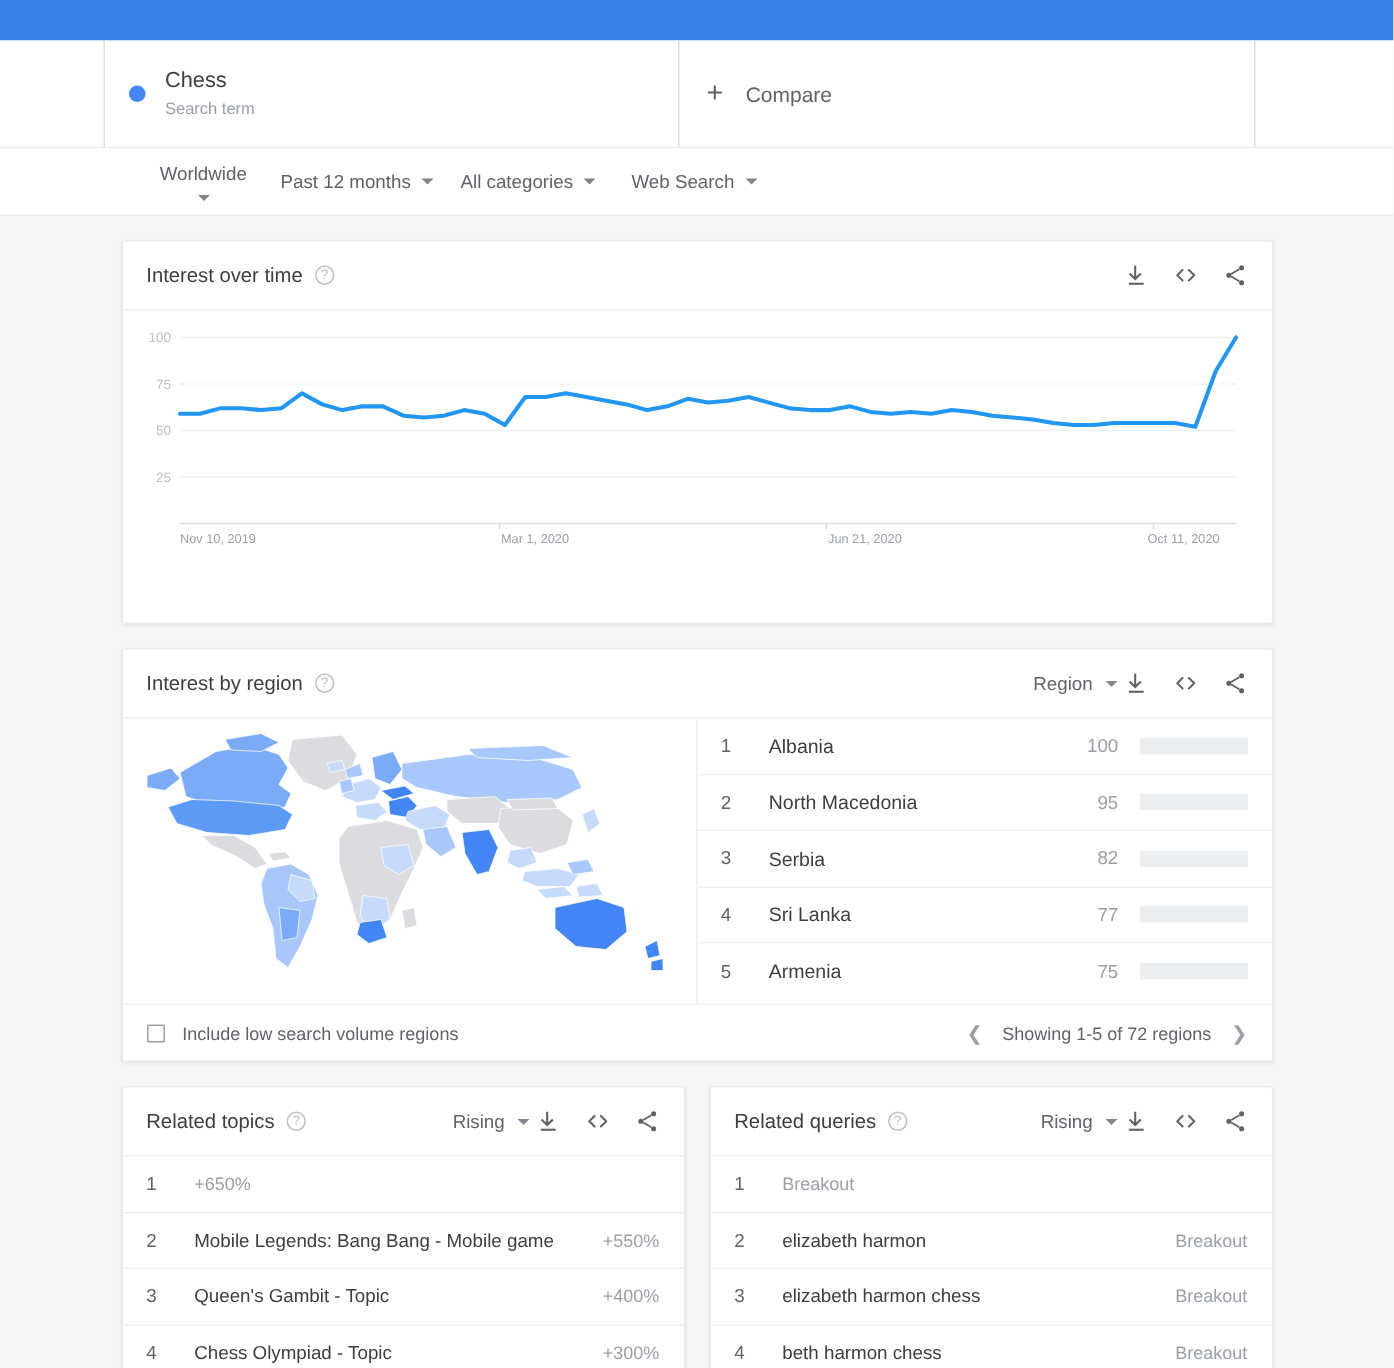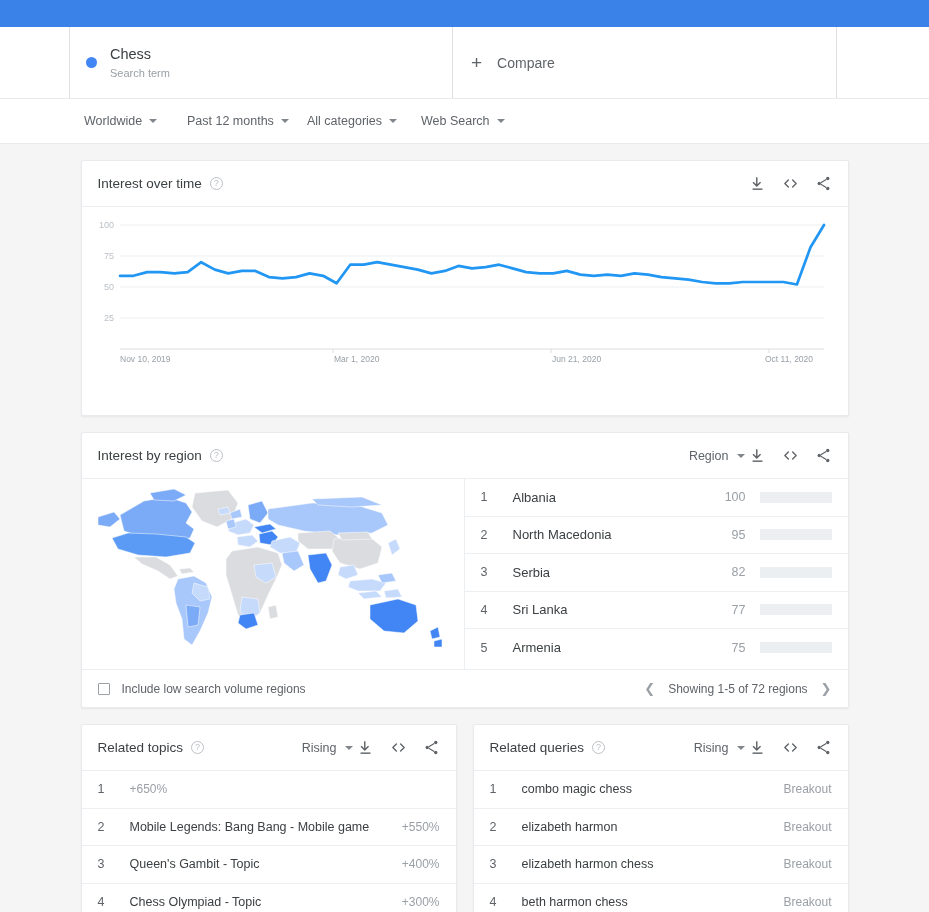--- a/index.html
+++ b/index.html
@@ -32,21 +32,21 @@
   .plus { font-size: 19px; color: #5f6368; line-height: 1; font-weight: 300; }
   .cmp-label { font-size: 14px; color: #5f6368; }
   .sr-rest { flex: 1; }
 
   
   .filterbar {
     background: #fff; height: 45px; display: flex; align-items: center;
     padding-left: 84px; gap: 0; border-bottom: 1px solid #e8eaed;
   }
   .filter { display: flex; align-items: center; gap: 7px; font-size: 12.5px; color: #5f6368; }
-  .f1 { width: 103px; } .f2 { width: 120px; } .f3 { width: 114px; }
+  .f1 { width: 103px; flex-direction: column; } .f2 { width: 120px; } .f3 { width: 114px; }
   .caret { width: 0; height: 0; border-left: 4px solid transparent; border-right: 4px solid transparent;
            border-top: 4px solid #80868b; }
 
   
   .page { padding: 16px 0 0 0; }
   .card {
     background: #fff; margin: 0 auto; width: 768px;
     border: 1px solid #e8eaed; border-radius: 2px;
     box-shadow: 0 1px 2px rgba(60,64,67,.08);
   }
@@ -418,21 +418,20 @@
           <svg class="ic" viewBox="0 0 24 24">
             <circle cx="18" cy="5" r="2.4" fill="#5f6368"></circle>
             <circle cx="6" cy="12" r="2.4" fill="#5f6368"></circle>
             <circle cx="18" cy="19" r="2.4" fill="#5f6368"></circle>
             <path stroke="#5f6368" stroke-width="1.7" d="M8.2 10.9 15.8 6.3M8.2 13.1l7.6 4.6"></path>
           </svg>
         </span>
       </div>
       <div class="trow">
         <span class="rank">1</span>
-        <span class="tname">combo magic chess</span>
         <span class="tval">Breakout</span>
       </div>
       <div class="trow">
         <span class="rank">2</span>
         <span class="tname">elizabeth harmon</span>
         <span class="tval">Breakout</span>
       </div>
       <div class="trow">
         <span class="rank">3</span>
         <span class="tname">elizabeth harmon chess</span>

